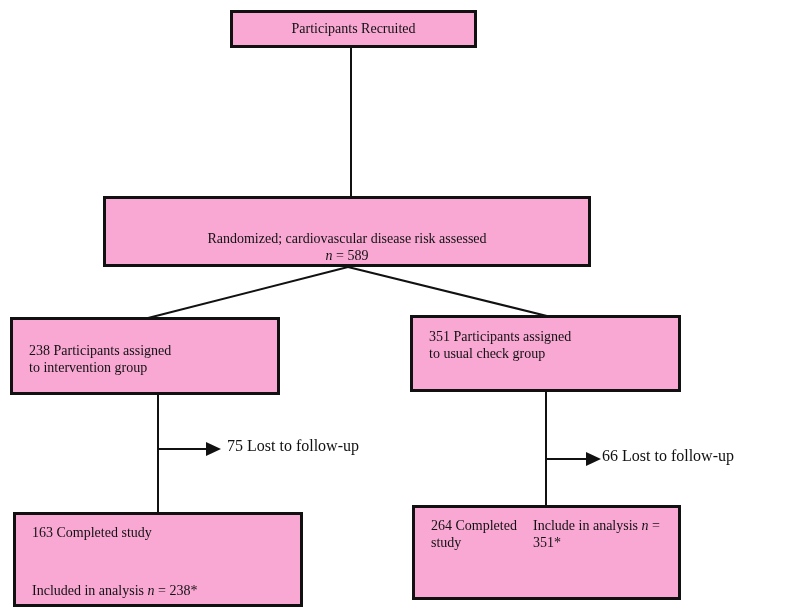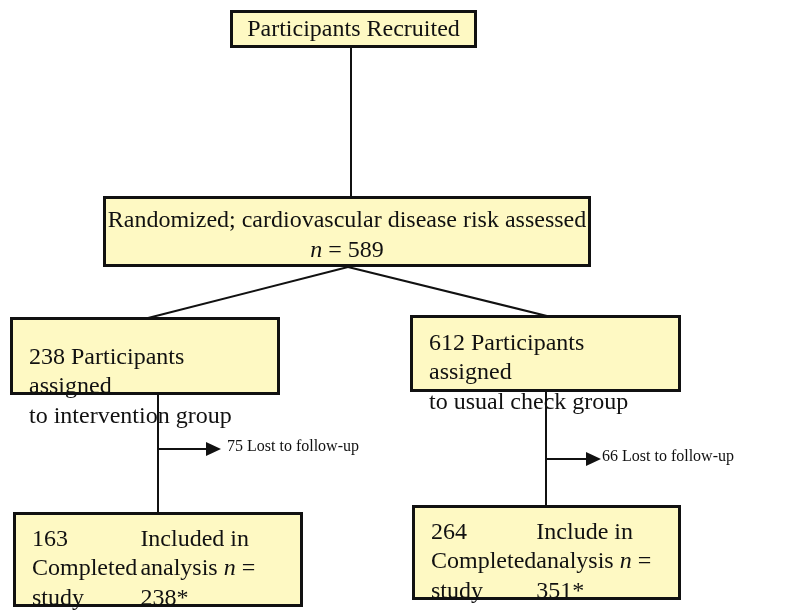--- a/index.html
+++ b/index.html
@@ -12,23 +12,23 @@
     width: 788px;
     height: 615px;
     background: #ffffff;
     font-family: "Liberation Serif", "DejaVu Serif", serif;
     color: #111111;
     overflow: hidden;
   }
   .box {
     position: absolute;
     border: 3px solid #111111;
-    background: #fef9c3;
+    background: #f9a8d4;
     box-sizing: border-box;
-    font-size: 24px;
+    font-size: 14px;
     line-height: 1.22;
   }
   .box.center {
     display: flex;
     flex-direction: column;
     align-items: center;
     justify-content: center;
     text-align: center;
   }
   .box.left {
@@ -66,21 +66,21 @@
     top: 0;
     pointer-events: none;
   }
 
   
   #box-recruited        { left: 230px; top: 10px;  width: 247px; height: 38px; }
   #box-randomized       { left: 103px; top: 196px; width: 488px; height: 71px; justify-content: flex-end; }
   #box-intervention     { left: 10px;  top: 317px; width: 270px; height: 78px; padding: 22px 10px 10px 16px; }
   #box-usualcheck       { left: 410px; top: 315px; width: 271px; height: 77px; padding: 10px 10px 10px 16px; }
   #box-int-completed    { left: 13px;  top: 512px; width: 290px; height: 95px; padding: 9px 10px 5px 16px;
-                          display: flex; flex-direction: row; justify-content: space-between; }
+                          display: flex; flex-direction: column; justify-content: space-between; }
   #box-usual-completed  { left: 412px; top: 505px; width: 269px; height: 95px; padding: 9px 10px 12px 16px;
                           display: flex; justify-content: space-between; }
 
   
   #line-top             { left: 350px; top: 48px;  height: 148px; }
   #line-left-down       { left: 157px; top: 395px; height: 117px; }
   #line-right-down      { left: 545px; top: 392px; height: 113px; }
   #line-left-branch     { left: 158px; top: 448px; width: 50px; }
   #line-right-branch    { left: 546px; top: 458px; width: 42px; }
   #arrow-left           { left: 206px; top: 442px; }
@@ -116,21 +116,21 @@
     <span>Randomized; cardiovascular disease risk assessed</span>
     <span><span class="it">n</span><span> = 589</span></span>
   </div>
 
   <div class="box left" id="box-intervention">
     <div>238 Participants assigned</div>
     <div>to intervention group</div>
   </div>
 
   <div class="box left" id="box-usualcheck">
-    <div>612 Participants assigned</div>
+    <div>351 Participants assigned</div>
     <div>to usual check group</div>
   </div>
 
   <div class="box left" id="box-int-completed">
     <div>163 Completed study</div>
     <div><span>Included in analysis </span><span class="it">n</span><span> = 238*</span></div>
   </div>
 
   <div class="box left" id="box-usual-completed">
     <div>264 Completed study</div>

